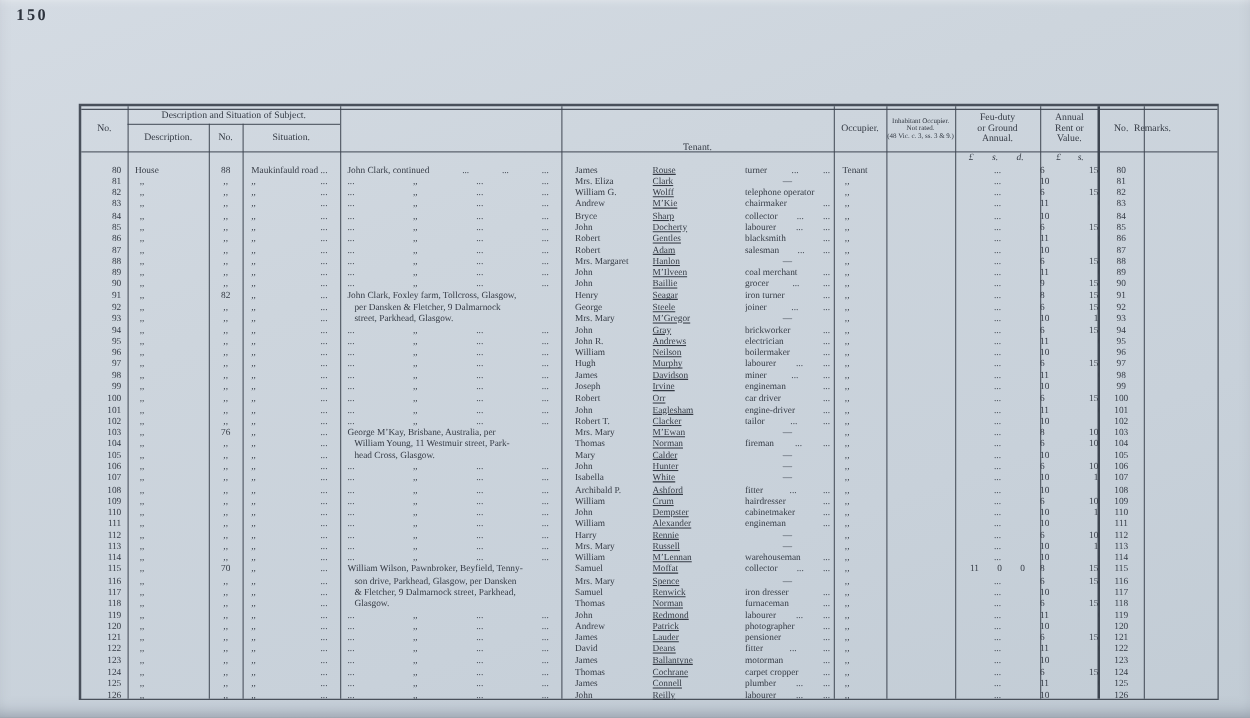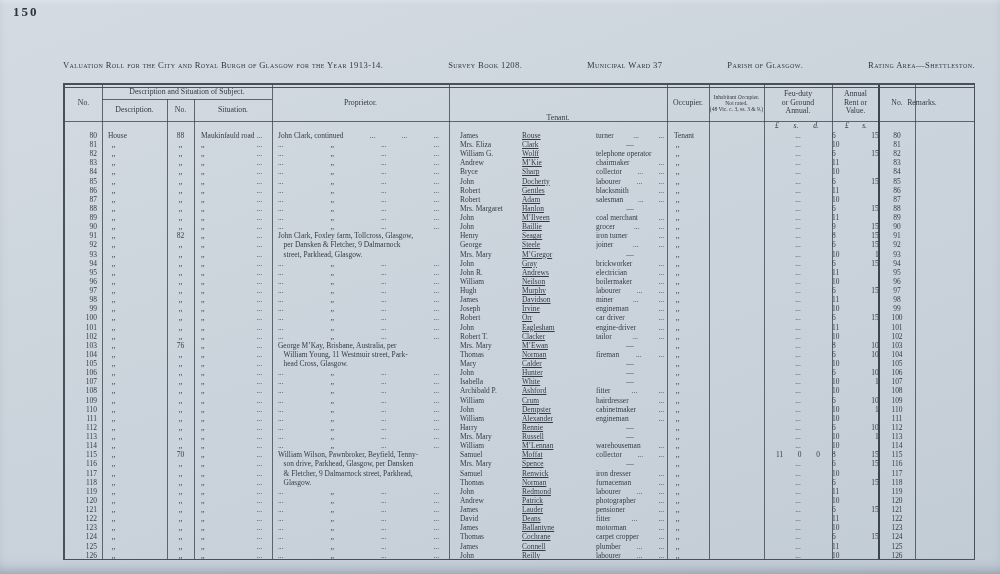--- a/index.html
+++ b/index.html
@@ -23,21 +23,21 @@
   .vl{position:absolute;top:0;bottom:0;width:1px;background:rgba(60,68,80,.78);}
   .vl.partial{top:14px;}
   .vl.thick{width:2px;background:#3d4550;}
   .hl{position:absolute;height:1px;background:rgba(60,68,80,.78);}
   .h{position:absolute;display:flex;align-items:center;justify-content:center;text-align:center;
      font-size:7.8px;line-height:8.8px;white-space:pre-line;color:#343a44;}
   .h.tiny{font-size:5.6px;line-height:6.1px;}
   .units{position:absolute;top:36px;height:10px;line-height:10px;font-size:7.6px;font-style:italic;
      display:flex;justify-content:space-between;box-sizing:border-box;}
   .rows{position:absolute;left:0;top:46px;width:912px;}
-  .row{display:flex;height:9.13px;line-height:9.15px;font-size:7.45px;white-space:pre;align-items:center;}
+  .row{display:flex;height:9.13px;line-height:9.15px;font-size:7.45px;white-space:pre;}
   .row>div{box-sizing:border-box;overflow:hidden;flex:none;}
   .c-no1{width:37px;text-align:right;padding-right:5px;}
   .c-desc{width:65px;padding-left:6px;}
   .c-sno{width:27px;text-align:center;}
   .c-sit{width:78px;padding:0 10px 0 7px;}
   .c-prop{width:177px;padding:0 10px 0 6px;}
   .c-fn{width:73px;padding-left:11px;}
   .c-ln{width:74px;text-decoration:underline;}
   .c-occ{width:71px;padding-right:3px;}
   .c-ocr{width:42px;padding-left:7px;}
@@ -49,27 +49,20 @@
   .c-no2{width:36px;text-align:center;}
   .c-rem{width:62px;}
   .spread{display:flex;justify-content:space-between;}
 </style>
 </head>
 <body>
 
 <div class="page">
   <div class="pageno">150</div>
 
-  <div class="title">
-    <span>Valuation Roll for the City and Royal Burgh of Glasgow for the Year 1913-14.</span>
-    <span>Survey Book 1208.</span>
-    <span>Municipal Ward 37</span>
-    <span>Parish of Glasgow.</span>
-    <span>Rating Area—Shettleston.</span>
-  </div>
 
   <div class="tbl">
 
     <div class="vl" style="left:37px"></div>
     <div class="vl partial" style="left:102px"></div>
     <div class="vl partial" style="left:129px"></div>
     <div class="vl" style="left:207px"></div>
     <div class="vl" style="left:384px"></div>
     <div class="vl" style="left:602px"></div>
     <div class="vl" style="left:644px"></div>
@@ -79,21 +72,20 @@
     <div class="vl" style="left:850px"></div>
 
     <div class="hl" style="left:37px;width:170px;top:14px"></div>
     <div class="hl" style="left:0;right:0;top:36px"></div>
 
     <div class="h" style="left:0;width:37px;top:0;height:36px">No.</div>
     <div class="h" style="left:37px;width:170px;top:0;height:14px">Description and Situation of Subject.</div>
     <div class="h" style="left:37px;width:65px;top:14px;height:22px">Description.</div>
     <div class="h" style="left:102px;width:27px;top:14px;height:22px">No.</div>
     <div class="h" style="left:129px;width:78px;top:14px;height:22px">Situation.</div>
-    <div class="h" style="left:207px;width:177px;top:0;height:36px">Proprietor.</div>
     <div class="h" style="left:384px;width:218px;top:15px;height:36px">Tenant.</div>
     <div class="h" style="left:602px;width:42px;top:0;height:36px">Occupier.</div>
     <div class="h tiny" style="left:644px;width:55px;top:0;height:36px">Inhabitant Occupier.
 Not rated.
 (48 Vic. c. 3, ss. 3 &amp; 9.)</div>
     <div class="h" style="left:699px;width:68px;top:0;height:36px">Feu-duty
 or Ground
 Annual.</div>
     <div class="h" style="left:767px;width:47px;top:0;height:36px">Annual
 Rent or

